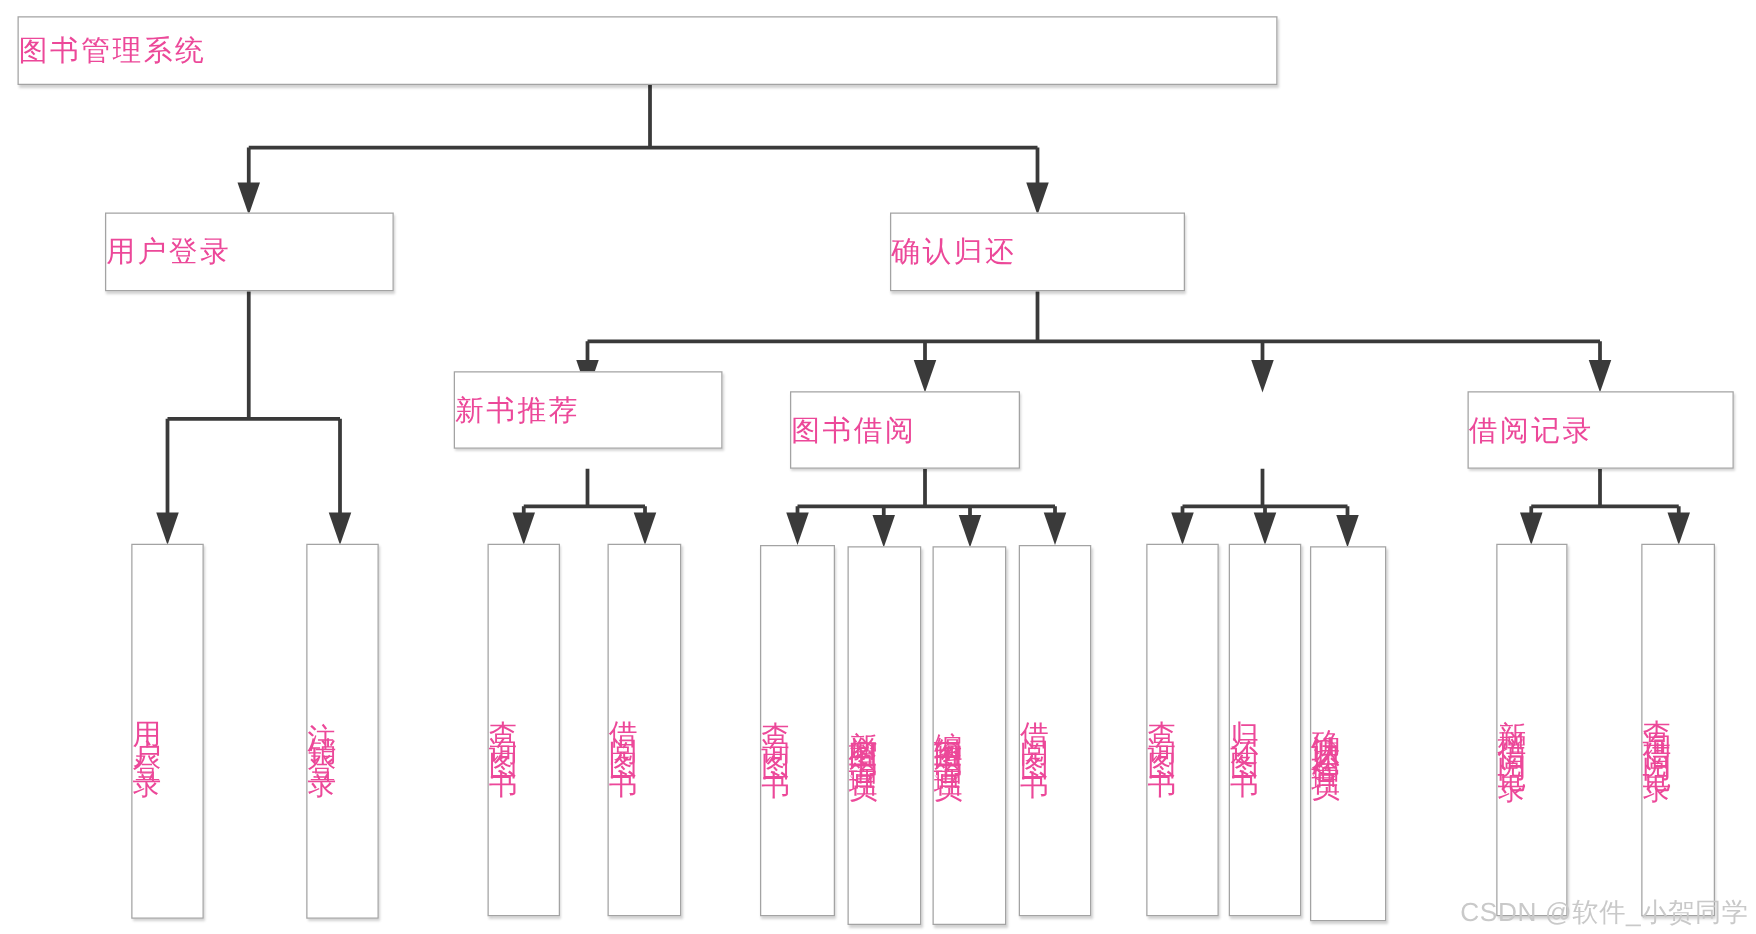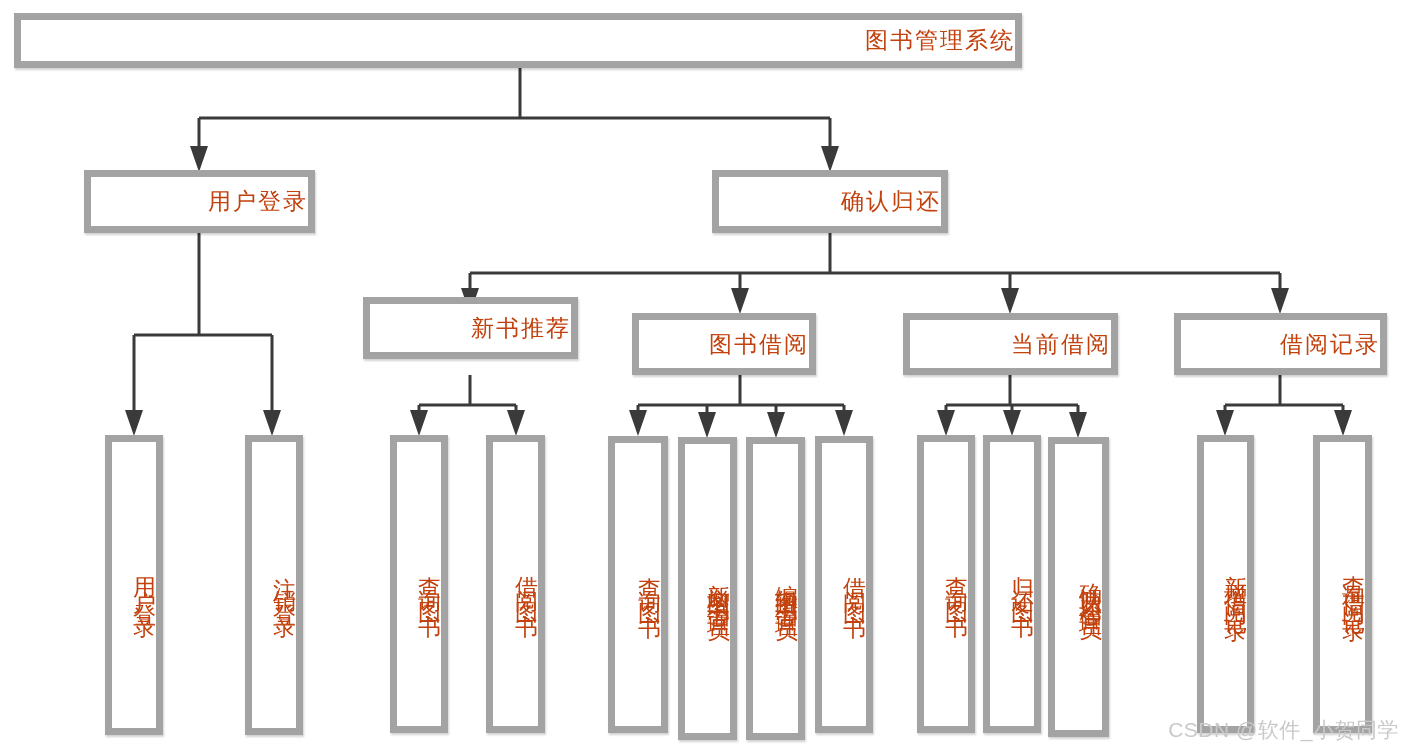--- a/index.html
+++ b/index.html
@@ -13,26 +13,26 @@
   }
   svg.connectors {
     position: absolute;
     left: 0; top: 0;
     width: 1405px; height: 747px;
     z-index: 1;
   }
   .box {
     position: absolute;
     background: #ffffff;
-    border: 7px solid #a3a3a3;
+    border: 1px solid #a3a3a3;
     box-sizing: border-box;
     display: flex;
     align-items: center;
-    justify-content: flex-end;
-    color: #c2410c;
+    justify-content: flex-start;
+    color: #ec4899;
     z-index: 2;
     box-shadow: 1px 2px 2px rgba(0,0,0,0.18);
   }
   .box.h span {
     font-size: 23px;
     letter-spacing: 2px;
     white-space: nowrap;
   }
   .box.v span {
     writing-mode: vertical-rl;
@@ -109,23 +109,20 @@
   <div class="box h" style="left:712px;top:170px;width:236px;height:63px">
     <span>确认归还</span>
   </div>
 
   <div class="box h" style="left:363px;top:297px;width:215px;height:62px">
     <span>新书推荐</span>
   </div>
   <div class="box h" style="left:632px;top:313px;width:184px;height:62px">
     <span>图书借阅</span>
   </div>
-  <div class="box h" style="left:903px;top:313px;width:215px;height:62px">
-    <span>当前借阅</span>
-  </div>
   <div class="box h" style="left:1174px;top:313px;width:213px;height:62px">
     <span>借阅记录</span>
   </div>
 
   <div class="box v" style="left:105px;top:435px;width:58px;height:300px">
     <span class="sp4">用户登录</span>
   </div>
   <div class="box v" style="left:245px;top:435px;width:58px;height:300px">
     <span class="sp4">注销登录</span>
   </div>

